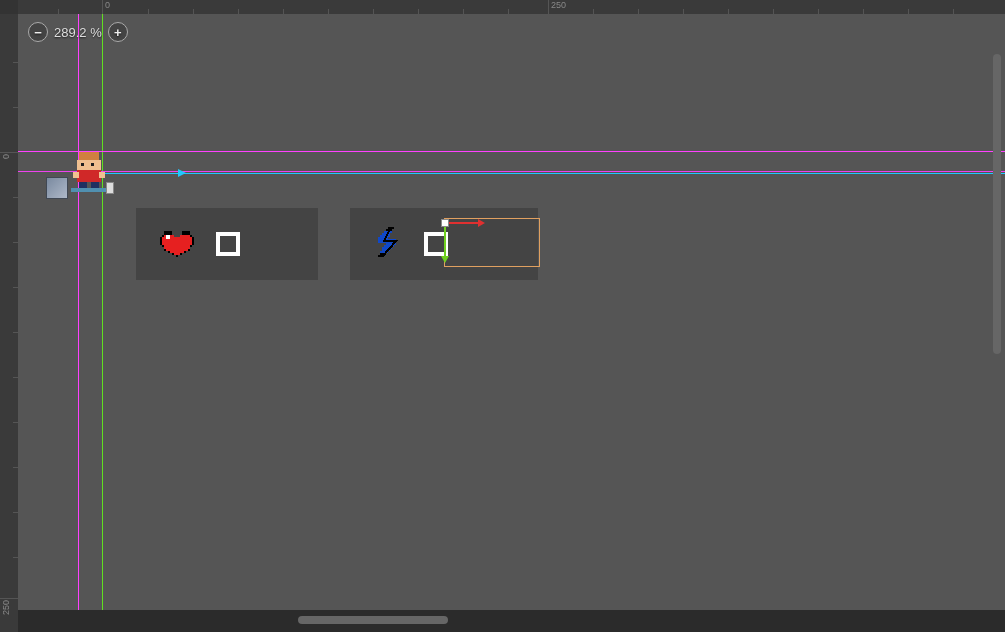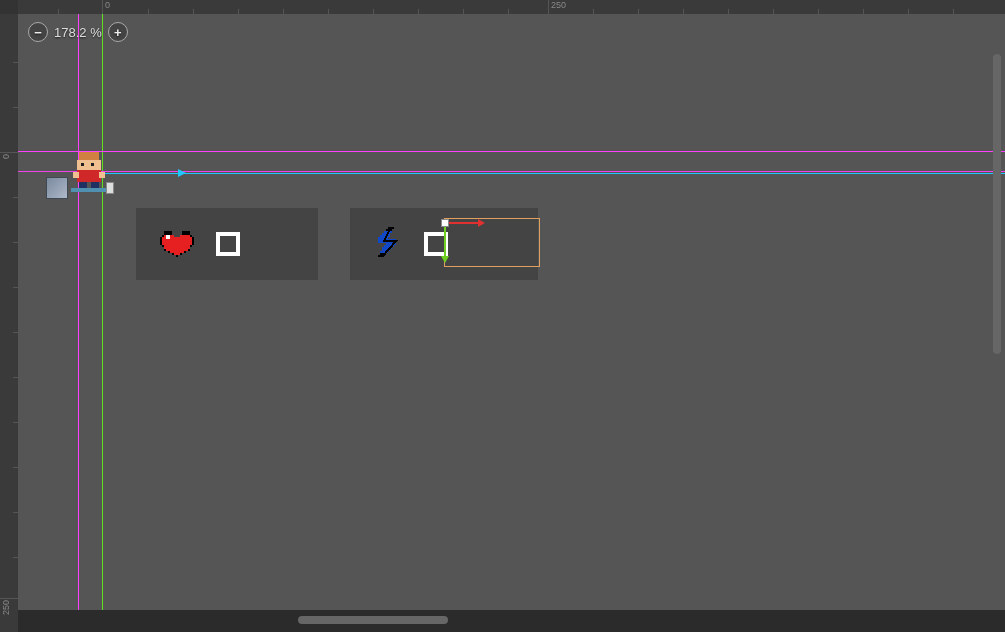--- a/index.html
+++ b/index.html
@@ -205,21 +205,21 @@
       <div class="x-head"></div>
       <div class="y-axis"></div>
       <div class="y-head"></div>
       <div class="origin"></div>
     </div>
 
     <div class="zoom">
       <div class="btn">
           <span>−</span>
         </div>
-      <div class="val">178.2 %</div>
+      <div class="val">289.2 %</div>
       <div class="btn">
           <span>+</span>
         </div>
     </div>
 
     <div class="vscroll"></div>
   </div>
 </div>
 
 <div class="bottom-bar">

